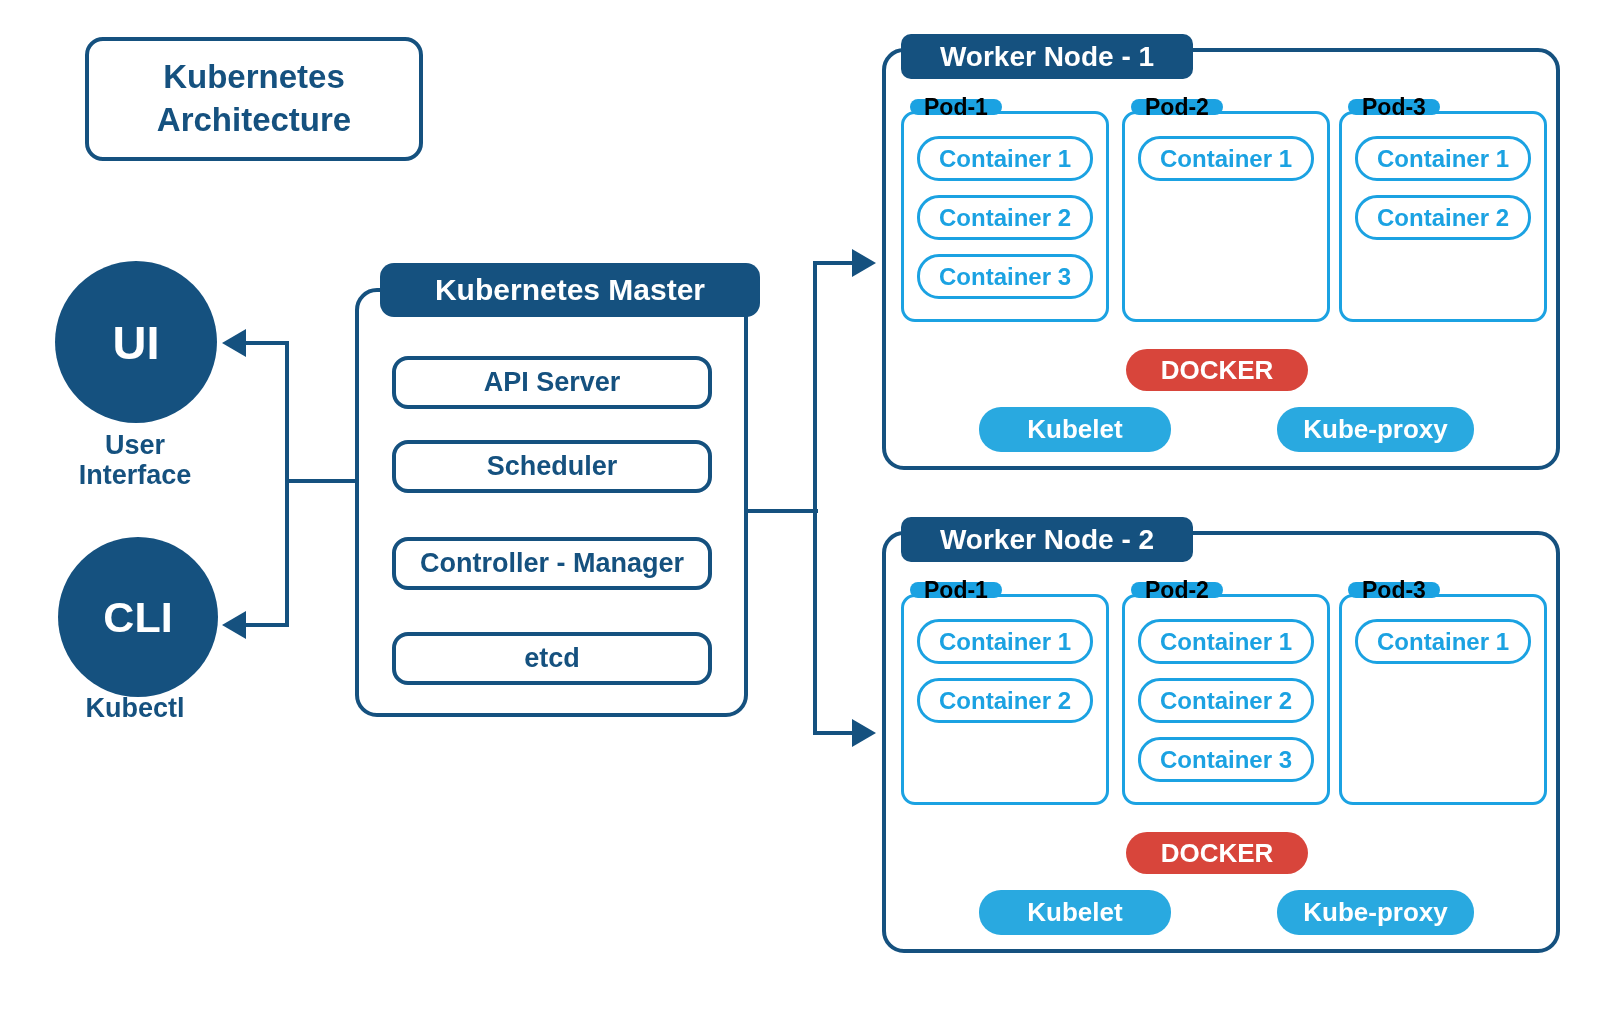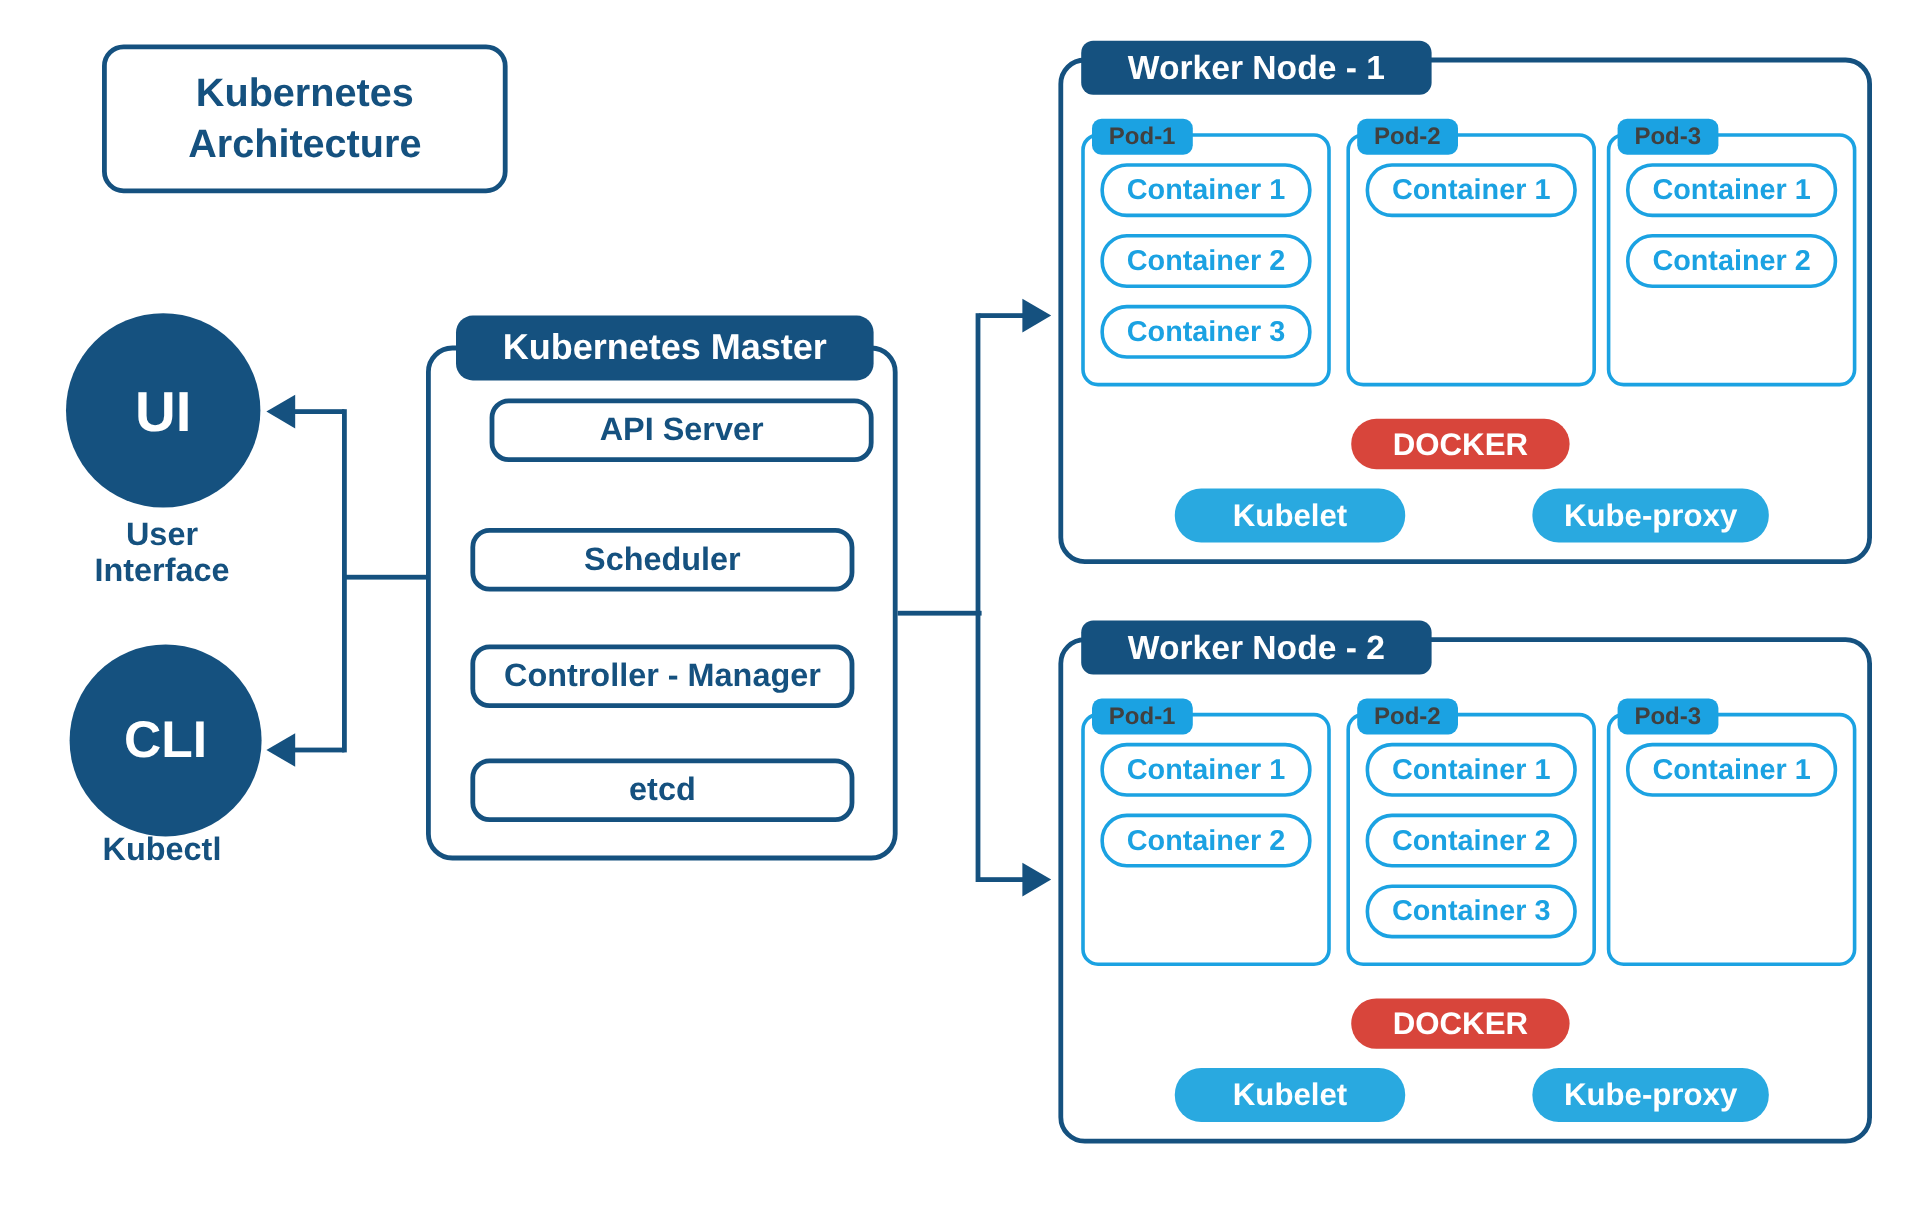--- a/index.html
+++ b/index.html
@@ -28,33 +28,33 @@
   
   .circle{border-radius:50%;background:var(--navy);color:#fff;}
   .circle-ui{left:55px;top:261px;width:162px;height:162px;font-size:47px;}
   .circle-cli{left:58px;top:537px;width:160px;height:160px;font-size:43px;}
   .caption{left:15px;width:240px;text-align:center;font-size:27px;line-height:30px;}
   .caption span{display:block;}
   .cap-ui{top:430px;}
   .cap-cli{top:693px;}
   
   .master-box{left:355px;top:288px;width:393px;height:429px;border:4px solid var(--navy);border-radius:22px;}
-  .master-header{left:380px;top:263px;width:348px;height:54px;background:var(--navy);
+  .master-header{left:380px;top:263px;width:380px;height:54px;background:var(--navy);
                  border-radius:14px;color:#fff;font-size:30px;z-index:2;}
   .mbtn{left:392px;width:320px;height:53px;border:4px solid var(--navy);border-radius:16px;font-size:27px;}
-  .mbtn1{top:332px;margin-left:16px;}.mbtn2{top:440px;}.mbtn3{top:537px;}.mbtn4{top:632px;}
+  .mbtn1{top:356px;}.mbtn2{top:440px;}.mbtn3{top:537px;}.mbtn4{top:632px;}
   
   .wn{position:absolute;left:882px;width:678px;height:422px;border:4px solid var(--navy);border-radius:22px;box-sizing:border-box;}
   .wn1{top:48px;}.wn2{top:531px;}
   .wn-header{left:15px;top:-18px;width:292px;height:45px;background:var(--navy);
              border-radius:10px;color:#fff;font-size:28px;z-index:2;}
   .pod{position:absolute;top:59px;height:211px;border:3px solid var(--blue);border-radius:14px;box-sizing:border-box;}
   .pod-a{left:15px;width:208px;}.pod-b{left:236px;width:208px;}.pod-c{left:453px;width:208px;}
-  .pod-tab{left:6px;top:-15px;height:30px;padding:0 14px;background:var(--blue);
-           border-radius:8px;color:#404040;font-size:20px;z-index:2;}
+  .pod-tab{left:6px;top:-15px;height:16px;padding:0 14px;background:var(--blue);
+           border-radius:8px;color:#000000;font-size:23px;z-index:2;}
   .pod-body{display:flex;flex-direction:column;align-items:center;gap:14px;padding-top:22px;}
   .cont{width:176px;height:45px;border:3px solid var(--blue);border-radius:22px;
         color:var(--blue);font-size:24px;box-sizing:border-box;flex:none;}
   .docker{left:240px;top:297px;width:182px;height:42px;background:var(--red);
           border-radius:21px;color:#fff;font-size:26px;}
   .agent{background:var(--bluefill);border-radius:22px;color:#fff;font-size:26px;top:355px;height:45px;align-items:center;}
   .agent1{left:93px;width:192px;}
   .agent2{left:391px;width:197px;}
 </style>
 </head>

